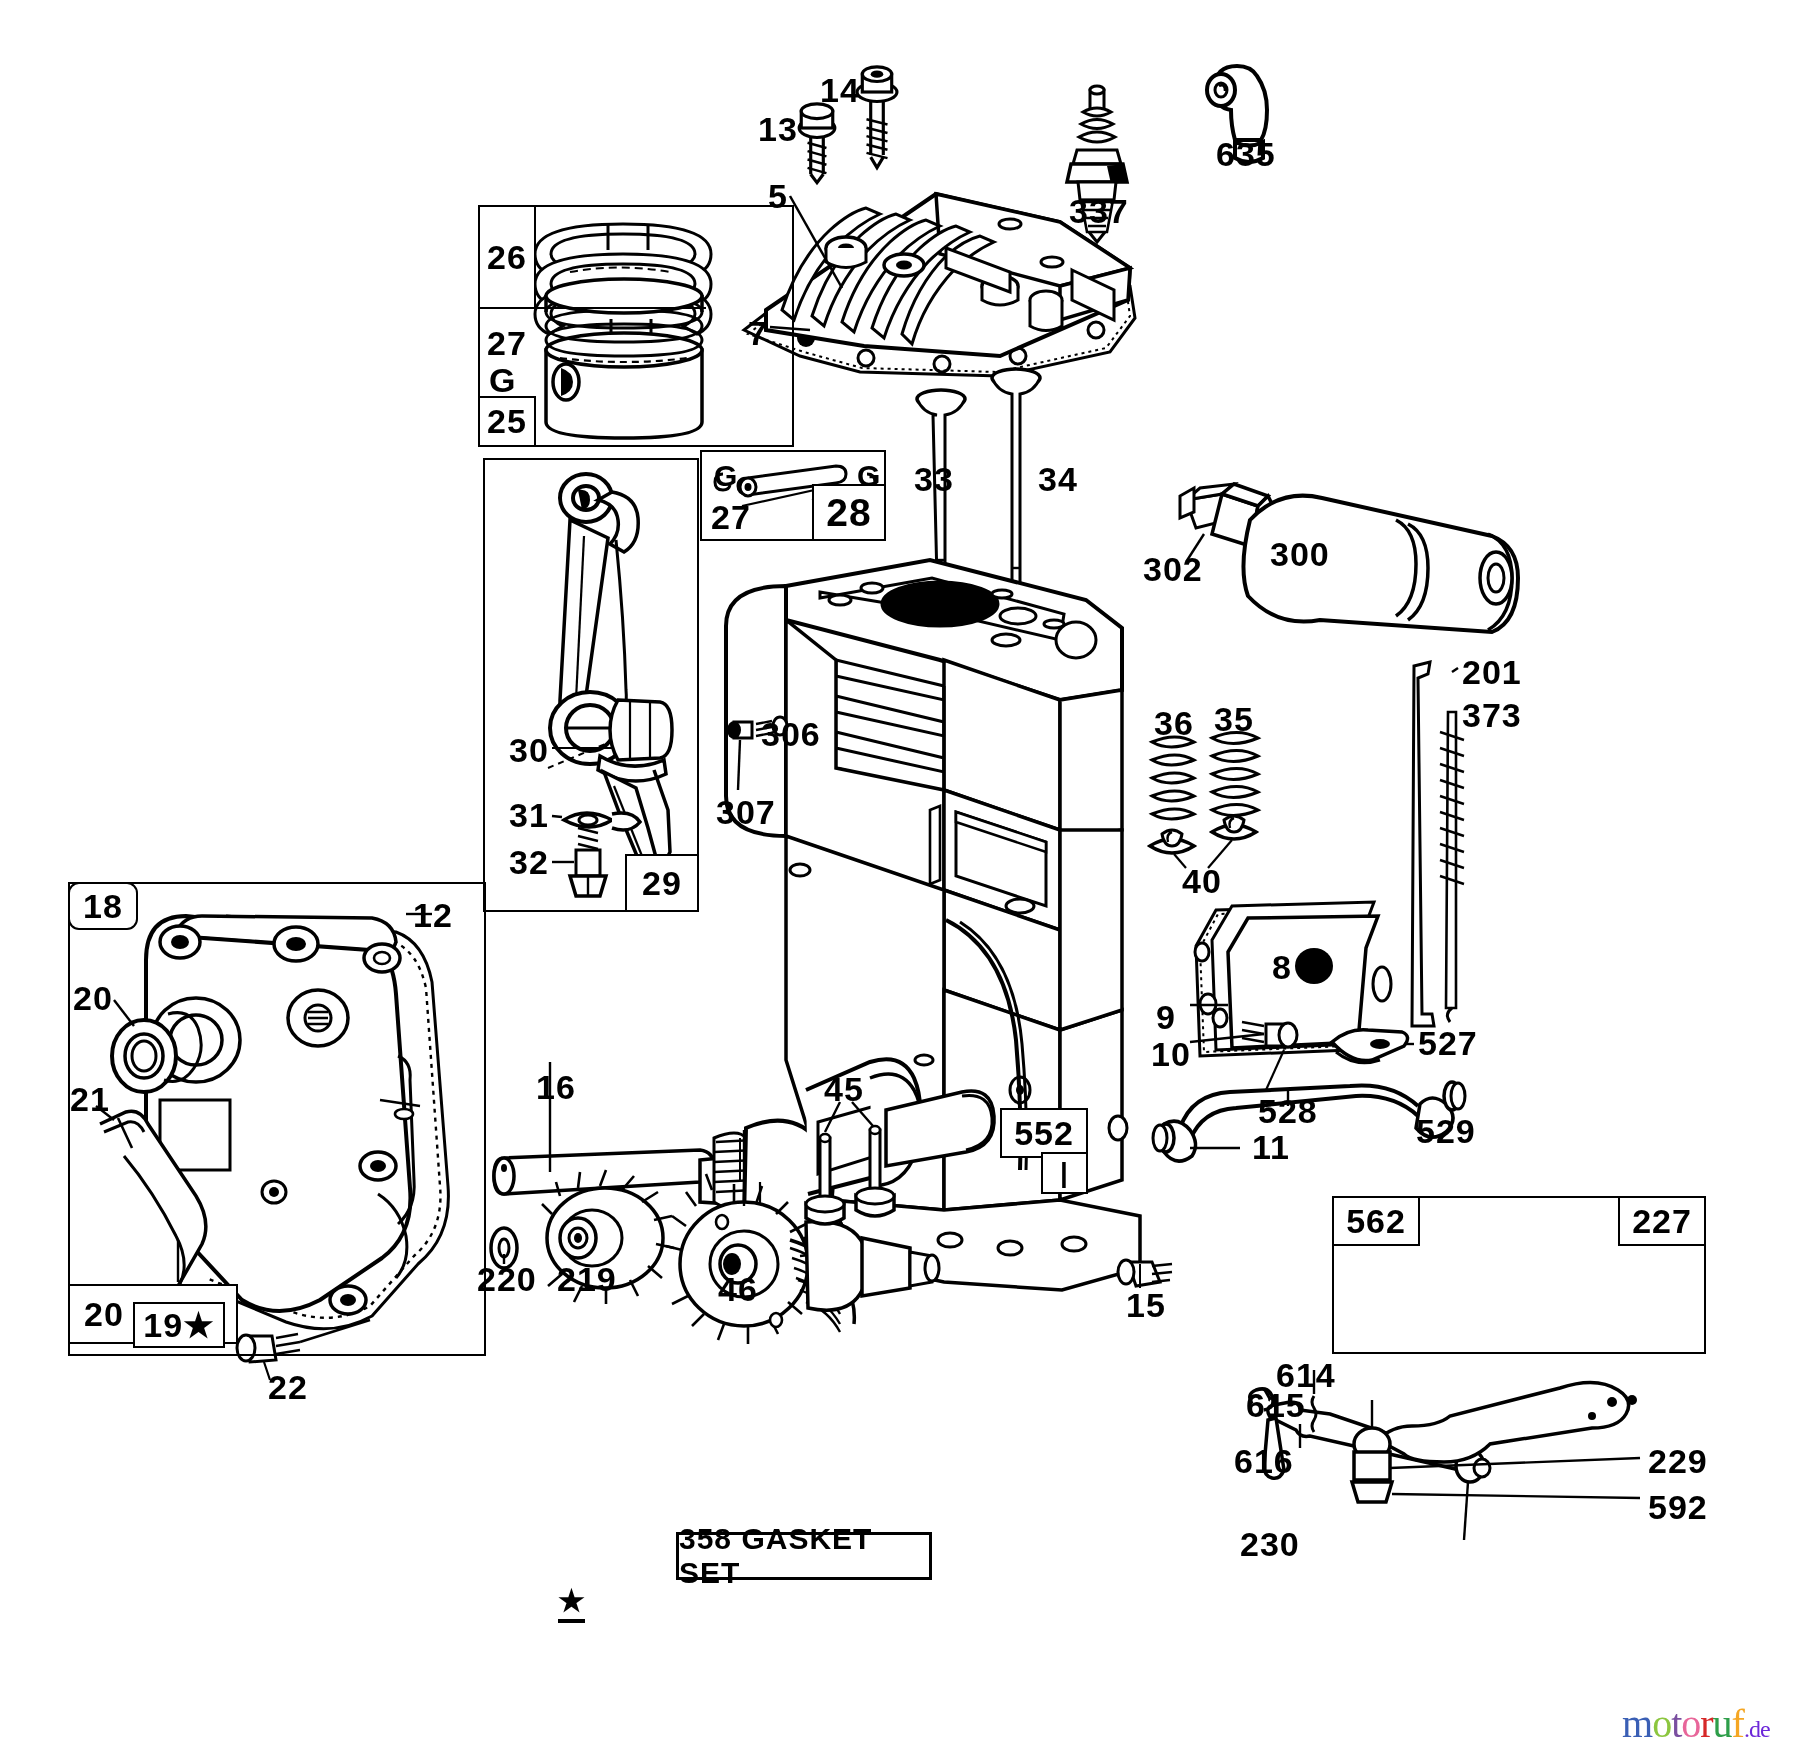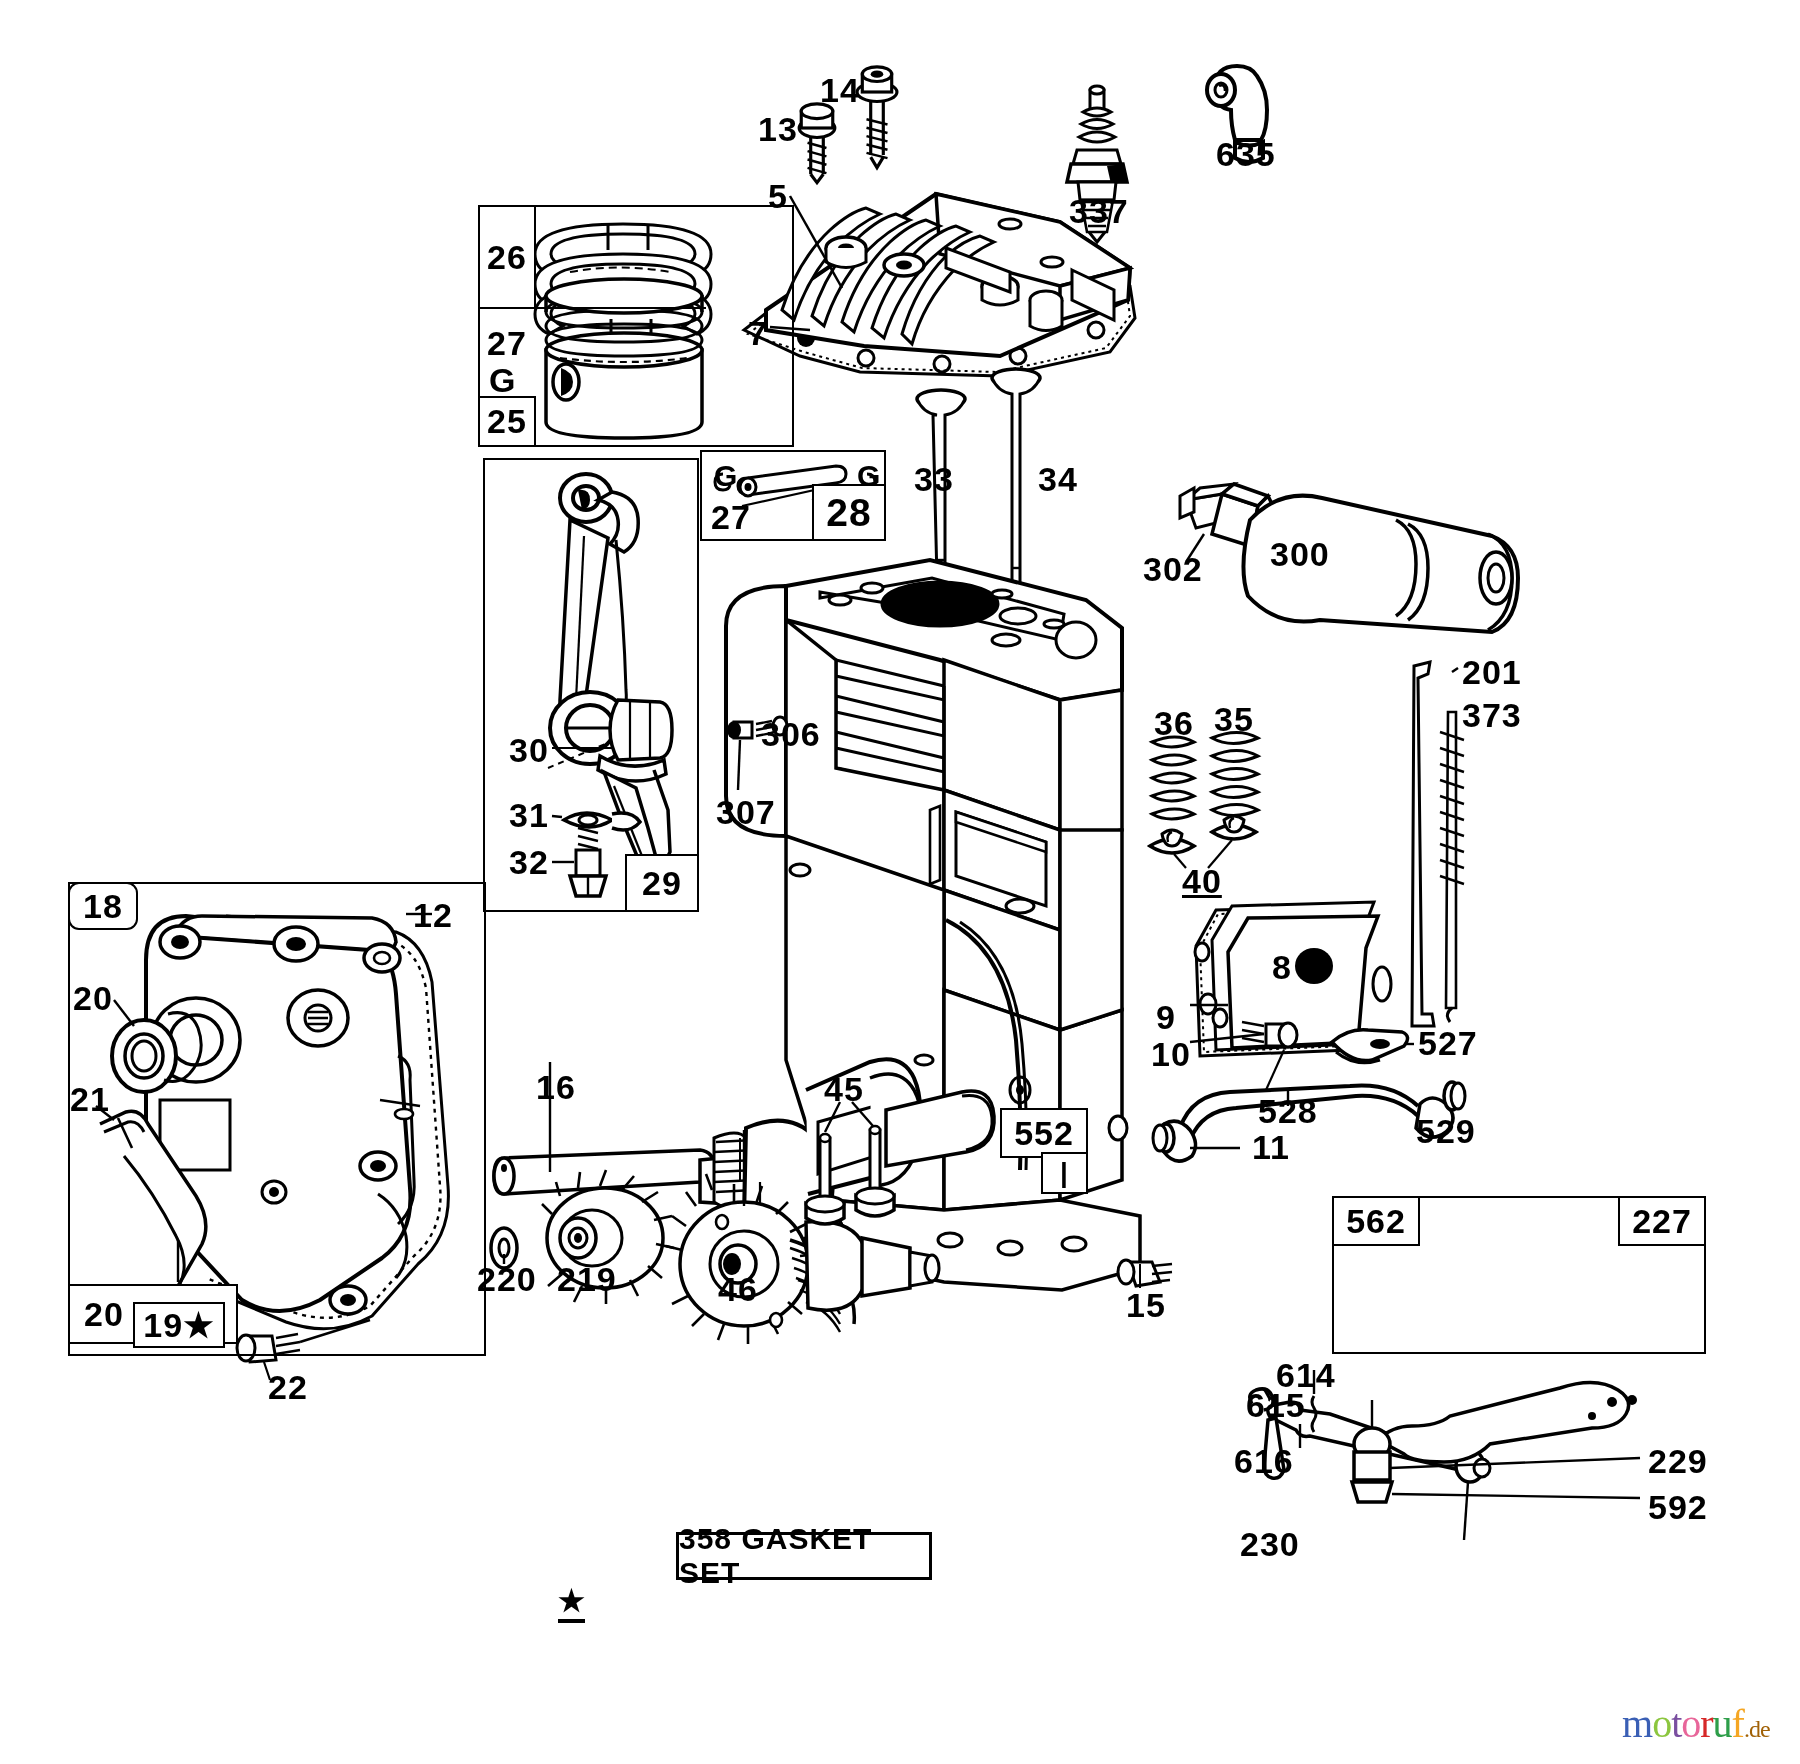--- a/index.html
+++ b/index.html
@@ -572,21 +572,21 @@
   <div class="lbl n34" style="left:509px;top:845px;">32</div>
 
   <div class="lbl n34" style="left:914px;top:462px;">33</div>
   <div class="lbl n34" style="left:1038px;top:462px;">34</div>
   <div class="lbl n34" style="left:761px;top:717px;">306</div>
   <div class="lbl n34" style="left:716px;top:795px;">307</div>
   <div class="lbl n34" style="left:1143px;top:552px;">302</div>
   <div class="lbl n34" style="left:1270px;top:537px;">300</div>
   <div class="lbl n34" style="left:1154px;top:706px;">36</div>
   <div class="lbl n34" style="left:1214px;top:702px;">35</div>
-  <div class="lbl n34" style="left:1182px;top:864px;text-decoration:underline;">40</div>
+  <div class="lbl n34" style="left:1182px;top:864px;">40</div>
   <div class="lbl n34" style="left:1462px;top:655px;">201</div>
   <div class="lbl n34" style="left:1462px;top:698px;">373</div>
   <div class="lbl n34" style="left:1272px;top:950px;">8</div>
   <div class="lbl n34" style="left:1156px;top:1000px;">9</div>
   <div class="lbl n34" style="left:1151px;top:1037px;">10</div>
   <div class="lbl n34" style="left:1418px;top:1026px;">527</div>
   <div class="lbl n34" style="left:1258px;top:1094px;">528</div>
   <div class="lbl n34" style="left:1416px;top:1114px;">529</div>
   <div class="lbl n34" style="left:1252px;top:1130px;">11</div>
 
@@ -610,16 +610,16 @@
   <div class="lbl n34" style="left:1240px;top:1527px;">230</div>
 
   <div class="gasketbar" style="left:676px;top:1532px;width:250px;height:42px;">358 GASKET SET</div>
 
   <div style="position:absolute;left:558px;top:1586px;display:flex;align-items:center;gap:8px;
               border-bottom:4px solid #000;padding-bottom:3px;">
     <span class="star" style="font-size:30px;font-weight:700;line-height:1;">★</span>
   </div>
 
   <div class="wm" style="left:1622px;top:1700px;">
-    <span style="color:#3a5fb5;">m</span><span style="color:#8cc63f;">o</span><span style="color:#7a4fa0;">t</span><span style="color:#e8669a;">o</span><span style="color:#d62828;">r</span><span style="color:#2e9e4a;">u</span><span style="color:#f5a623;">f</span><span style="color:#a16207;font-size:24px;">.de</span>
+    <span style="color:#3a5fb5;">m</span><span style="color:#8cc63f;">o</span><span style="color:#7a4fa0;">t</span><span style="color:#e8669a;">o</span><span style="color:#d62828;">r</span><span style="color:#2e9e4a;">u</span><span style="color:#f5a623;">f</span><span style="color:#6d28d9;font-size:24px;">.de</span>
   </div>
 
 </div>
 
 </body></html>

